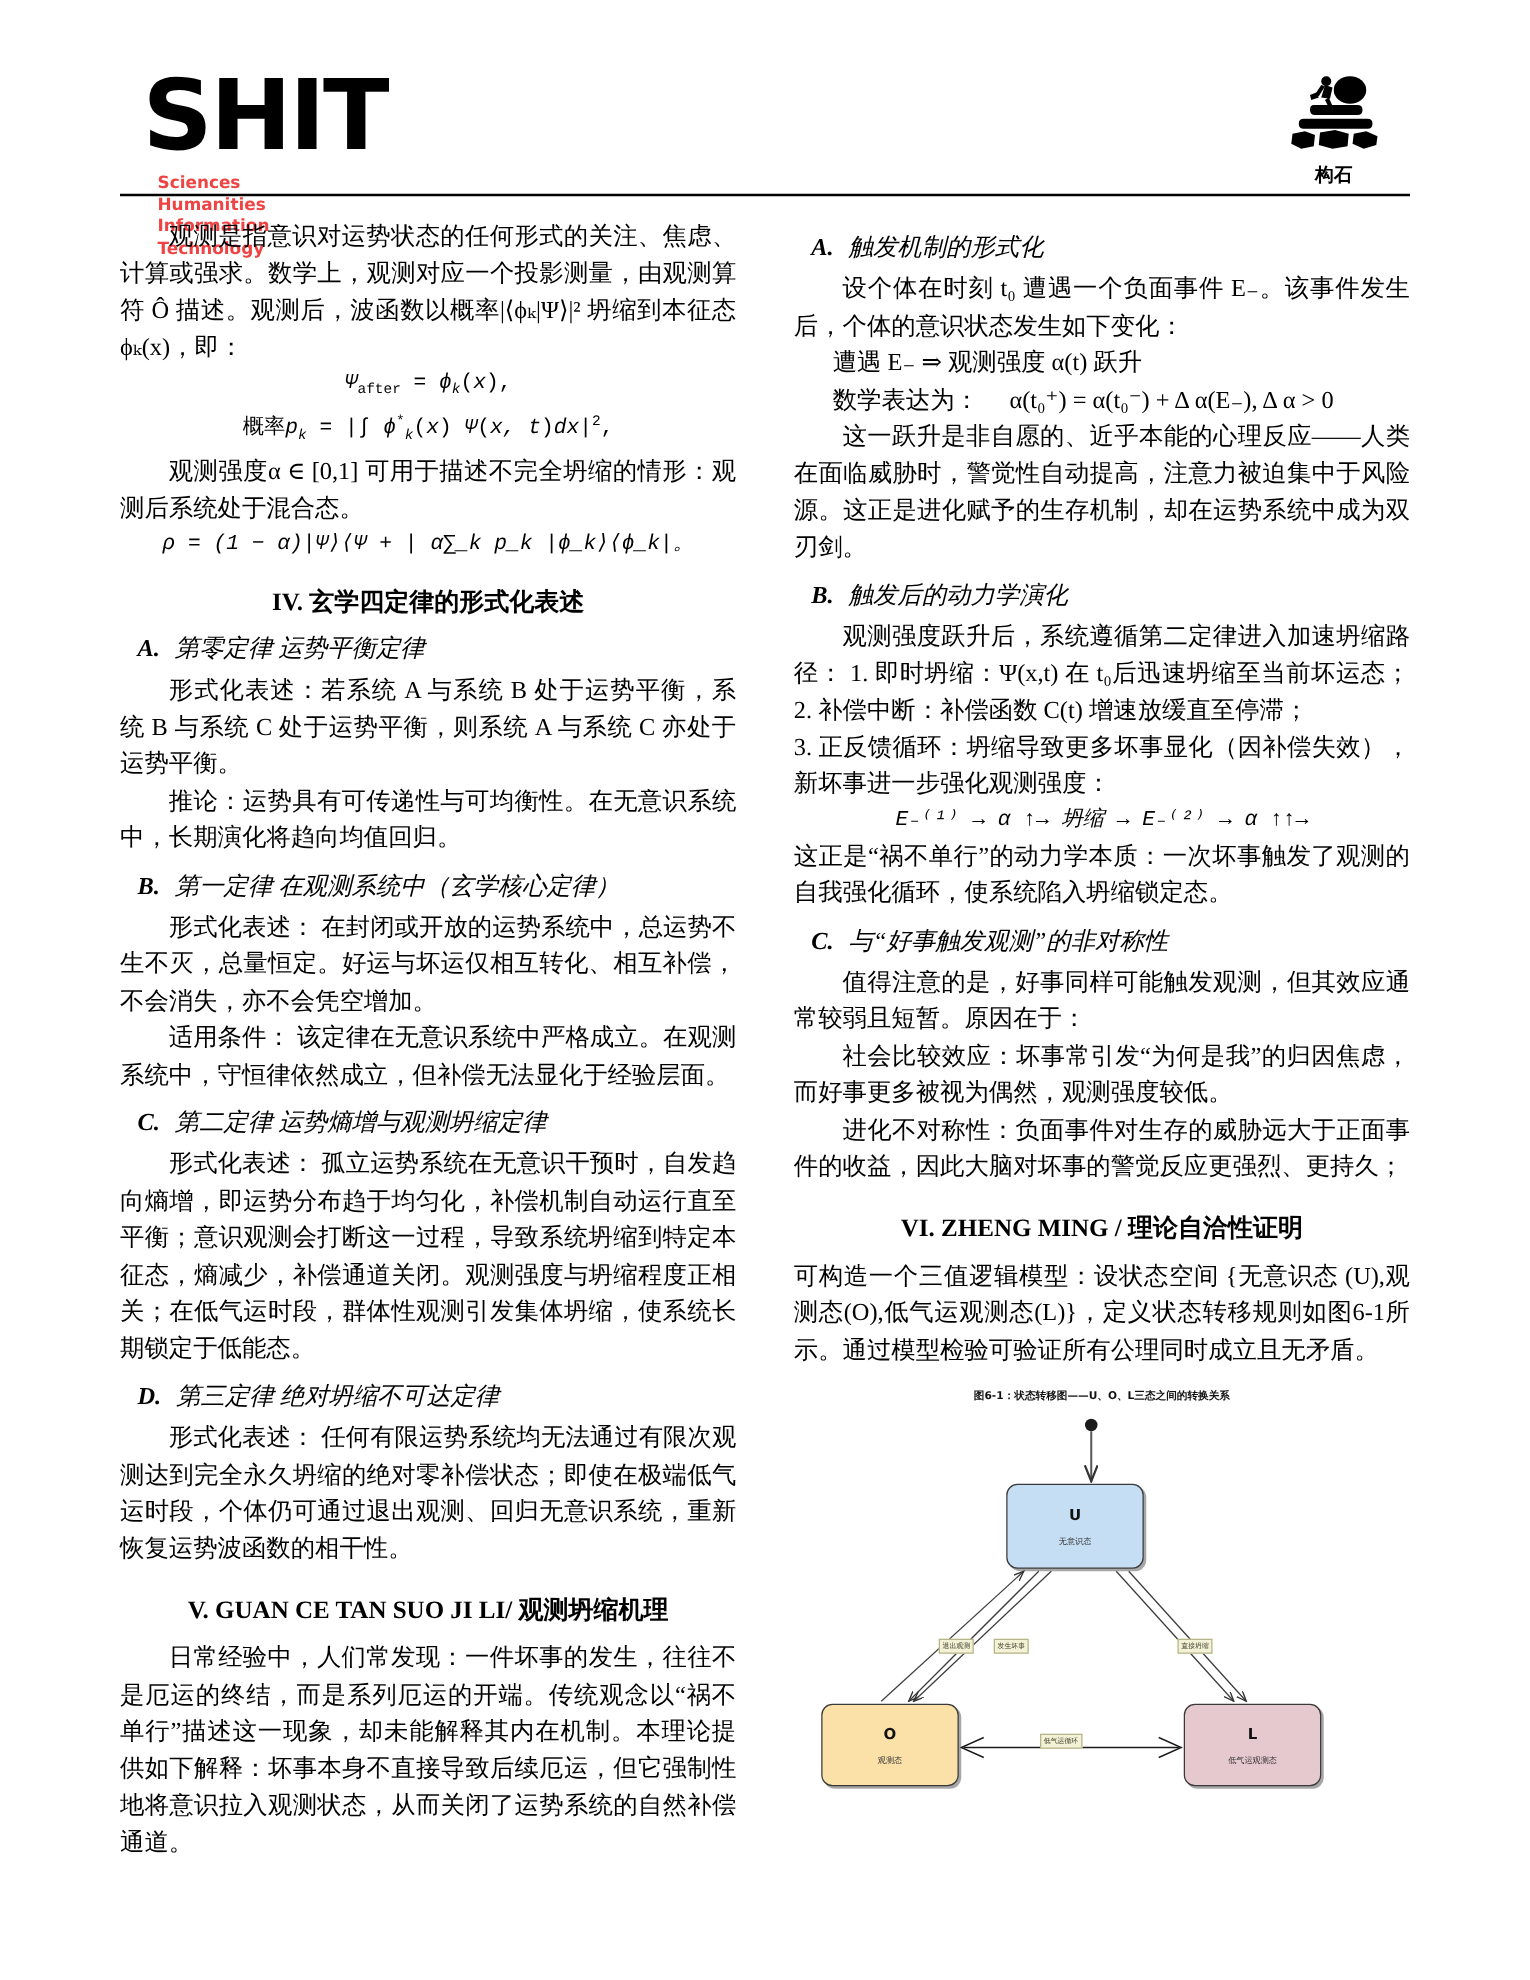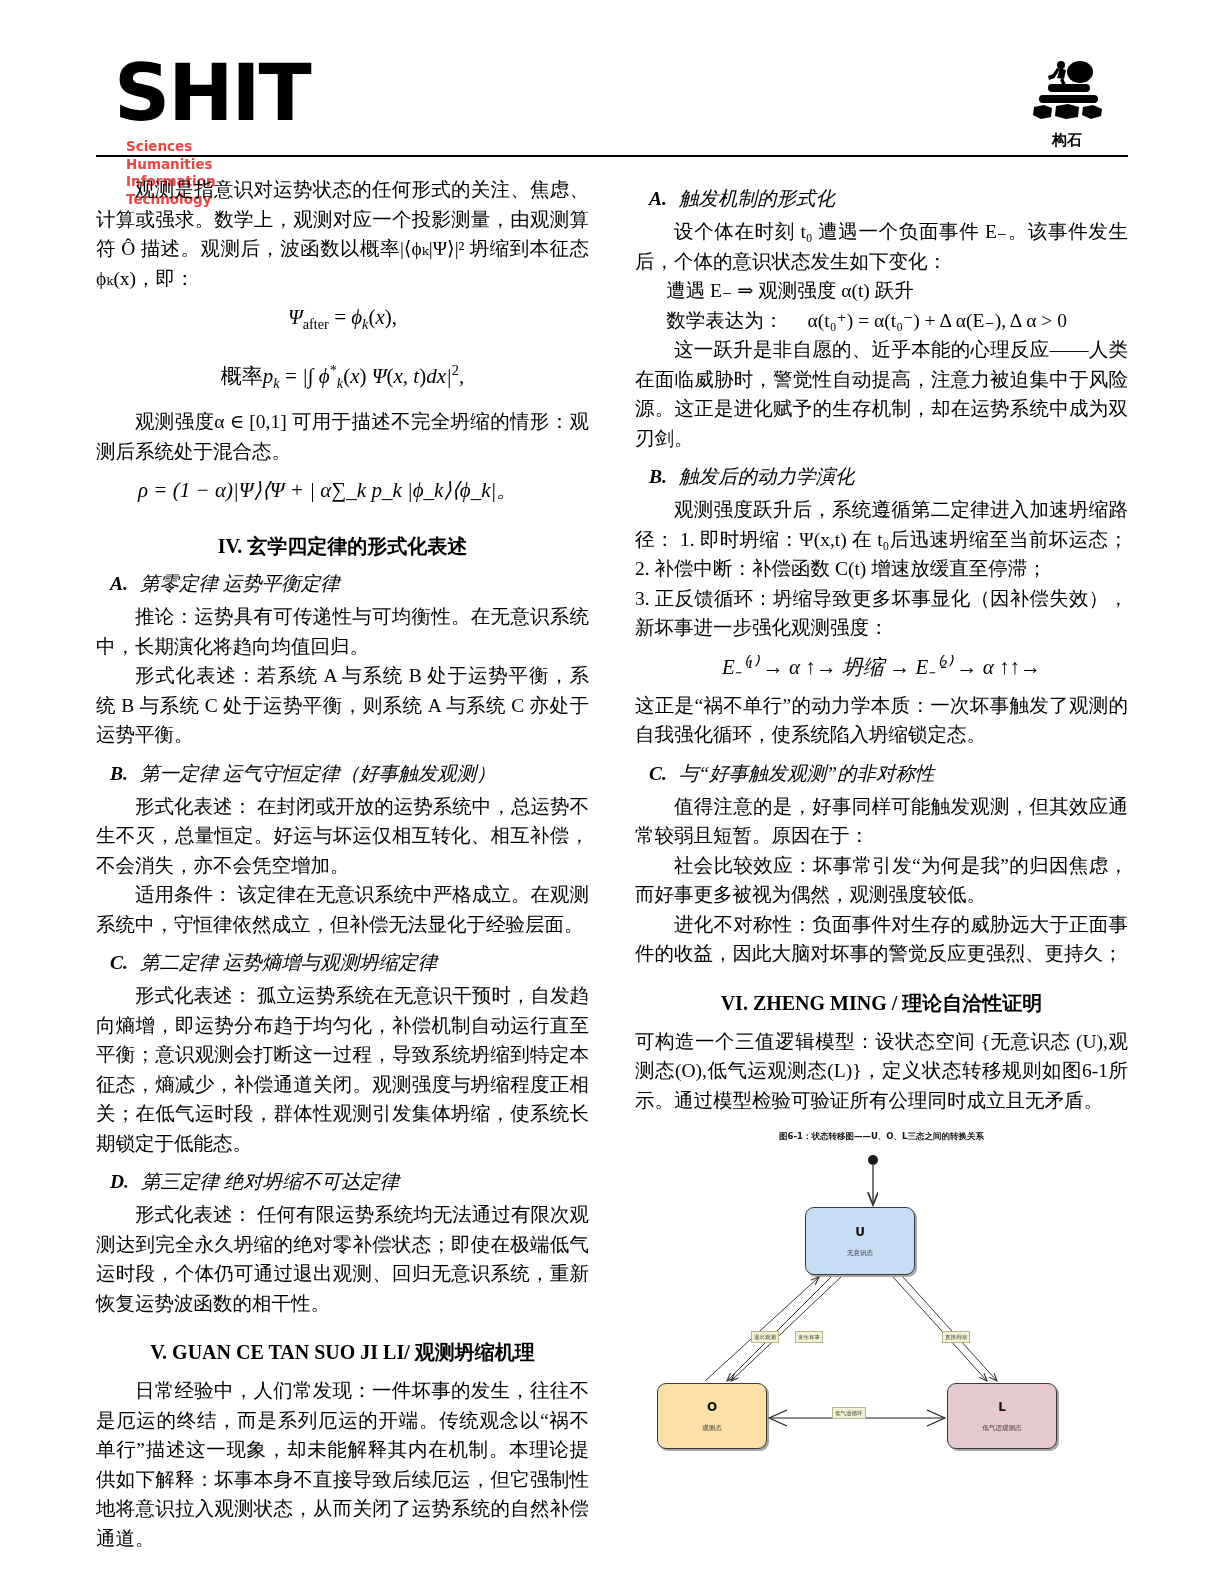--- a/index.html
+++ b/index.html
@@ -60,23 +60,23 @@
     text-align:center; font-weight:bold; font-size:20px;
     margin:20px 0 10px 0; line-height:28px;
     font-family:"Liberation Serif","DejaVu Serif",serif;
   }
   .sub-title {
     font-style:italic; font-size:19.5px; line-height:28px;
     margin:10px 0 4px 0; padding-left:14px;
   }
   .sub-title .lt { font-weight:bold; font-style:italic; margin-right:12px; }
   .eq {
-    text-align:center; font-size:21px; line-height:44px;
+    text-align:center; font-size:17px; line-height:24px;
     font-style:italic; margin:2px 0;
-    font-family:Liberation Serif, serif;
+    font-family:Liberation Mono, monospace;
   }
   .eq .up { font-style:normal; }
   .eq-left { text-align:left; text-indent:2em; }
   sub { font-size:0.68em; }
   sup { font-size:0.68em; }
   .mi { font-style:italic; }
 
   
   .figure { margin-top:16px; position:relative; width:493px; height:340px; }
   .fig-cap {
@@ -169,25 +169,25 @@
 
       <p class="para">观测强度α ∈ [0,1] 可用于描述不完全坍缩的情形：观测后系统处于混合态。</p>
 
       <div class="eq eq-left">ρ = (1 − α)|Ψ⟩⟨Ψ + | α∑_k p_k |ϕ_k⟩⟨ϕ_k|。</div>
 
       <div class="sec-title">IV.   玄学四定律的形式化表述</div>
 
       <div class="sub-title">
         <span class="lt">A.</span><span>第零定律 运势平衡定律</span>
       </div>
+      <p class="para">形式化表述：若系统 A 与系统 B 处于运势平衡，系统 B 与系统 C 处于运势平衡，则系统 A 与系统 C 亦处于运势平衡。</p>
       <p class="para">推论：运势具有可传递性与可均衡性。在无意识系统中，长期演化将趋向均值回归。</p>
-      <p class="para">形式化表述：若系统 A 与系统 B 处于运势平衡，系统 B 与系统 C 处于运势平衡，则系统 A 与系统 C 亦处于运势平衡。</p>
-
-      <div class="sub-title">
-        <span class="lt">B.</span><span>第一定律 运气守恒定律（好事触发观测）</span>
+
+      <div class="sub-title">
+        <span class="lt">B.</span><span>第一定律 在观测系统中（玄学核心定律）</span>
       </div>
       <p class="para">形式化表述： 在封闭或开放的运势系统中，总运势不生不灭，总量恒定。好运与坏运仅相互转化、相互补偿，不会消失，亦不会凭空增加。</p>
       <p class="para">适用条件： 该定律在无意识系统中严格成立。在观测系统中，守恒律依然成立，但补偿无法显化于经验层面。</p>
 
       <div class="sub-title">
         <span class="lt">C.</span><span>第二定律 运势熵增与观测坍缩定律</span>
       </div>
       <p class="para">形式化表述： 孤立运势系统在无意识干预时，自发趋向熵增，即运势分布趋于均匀化，补偿机制自动运行直至平衡；意识观测会打断这一过程，导致系统坍缩到特定本征态，熵减少，补偿通道关闭。观测强度与坍缩程度正相关；在低气运时段，群体性观测引发集体坍缩，使系统长期锁定于低能态。</p>
 
       <div class="sub-title">

